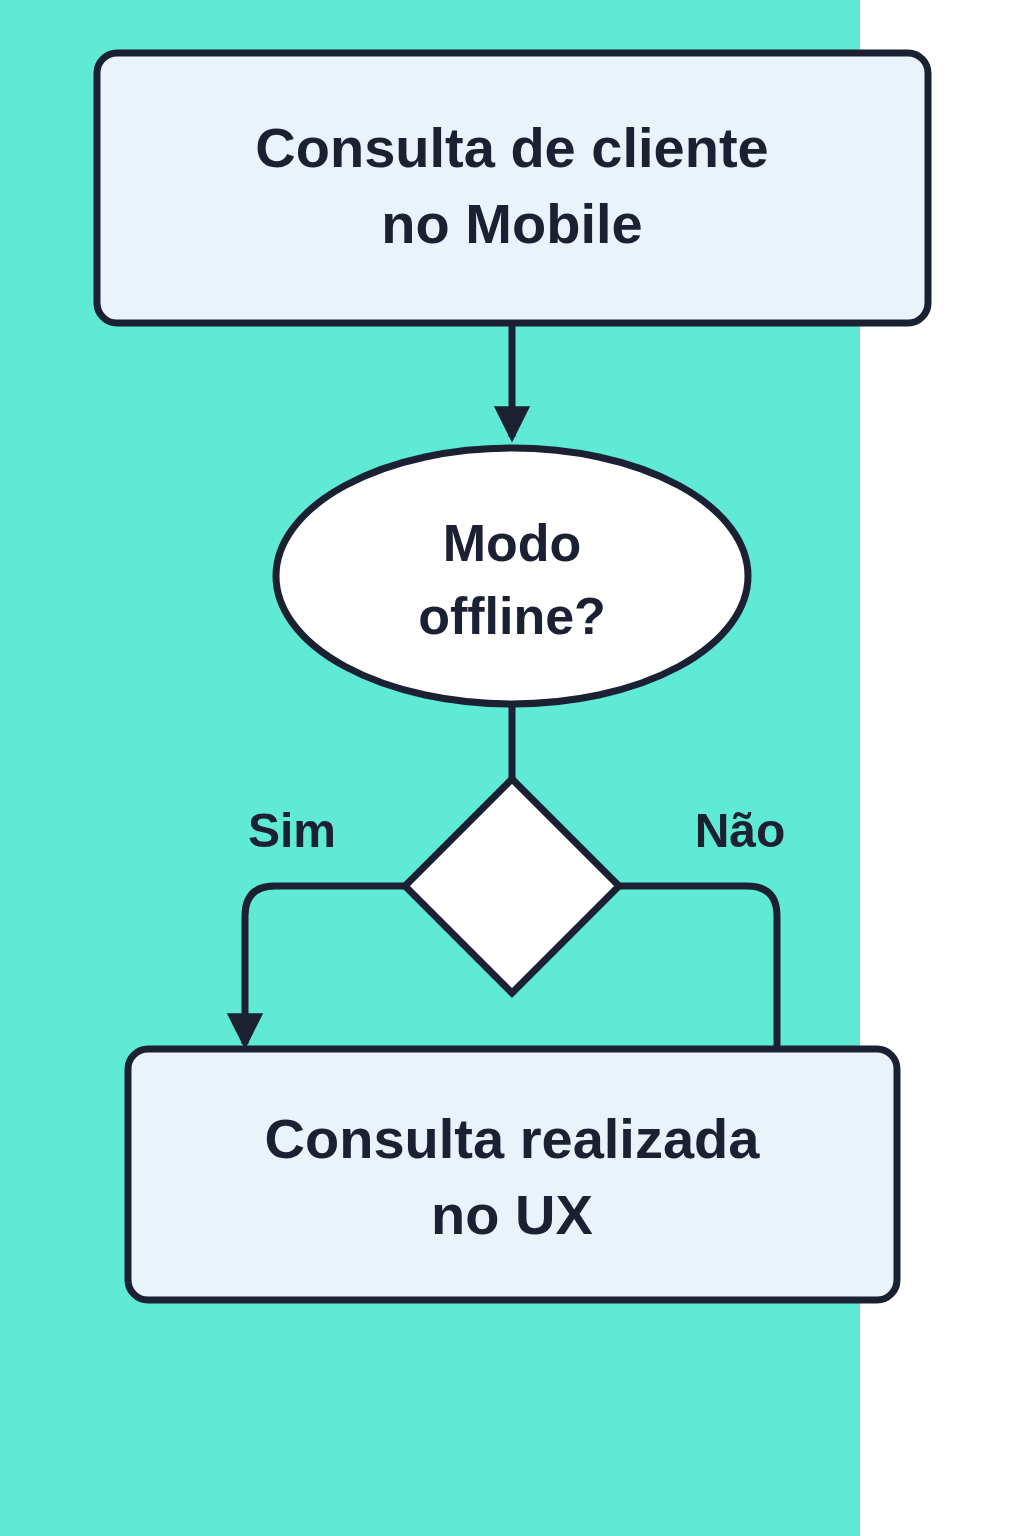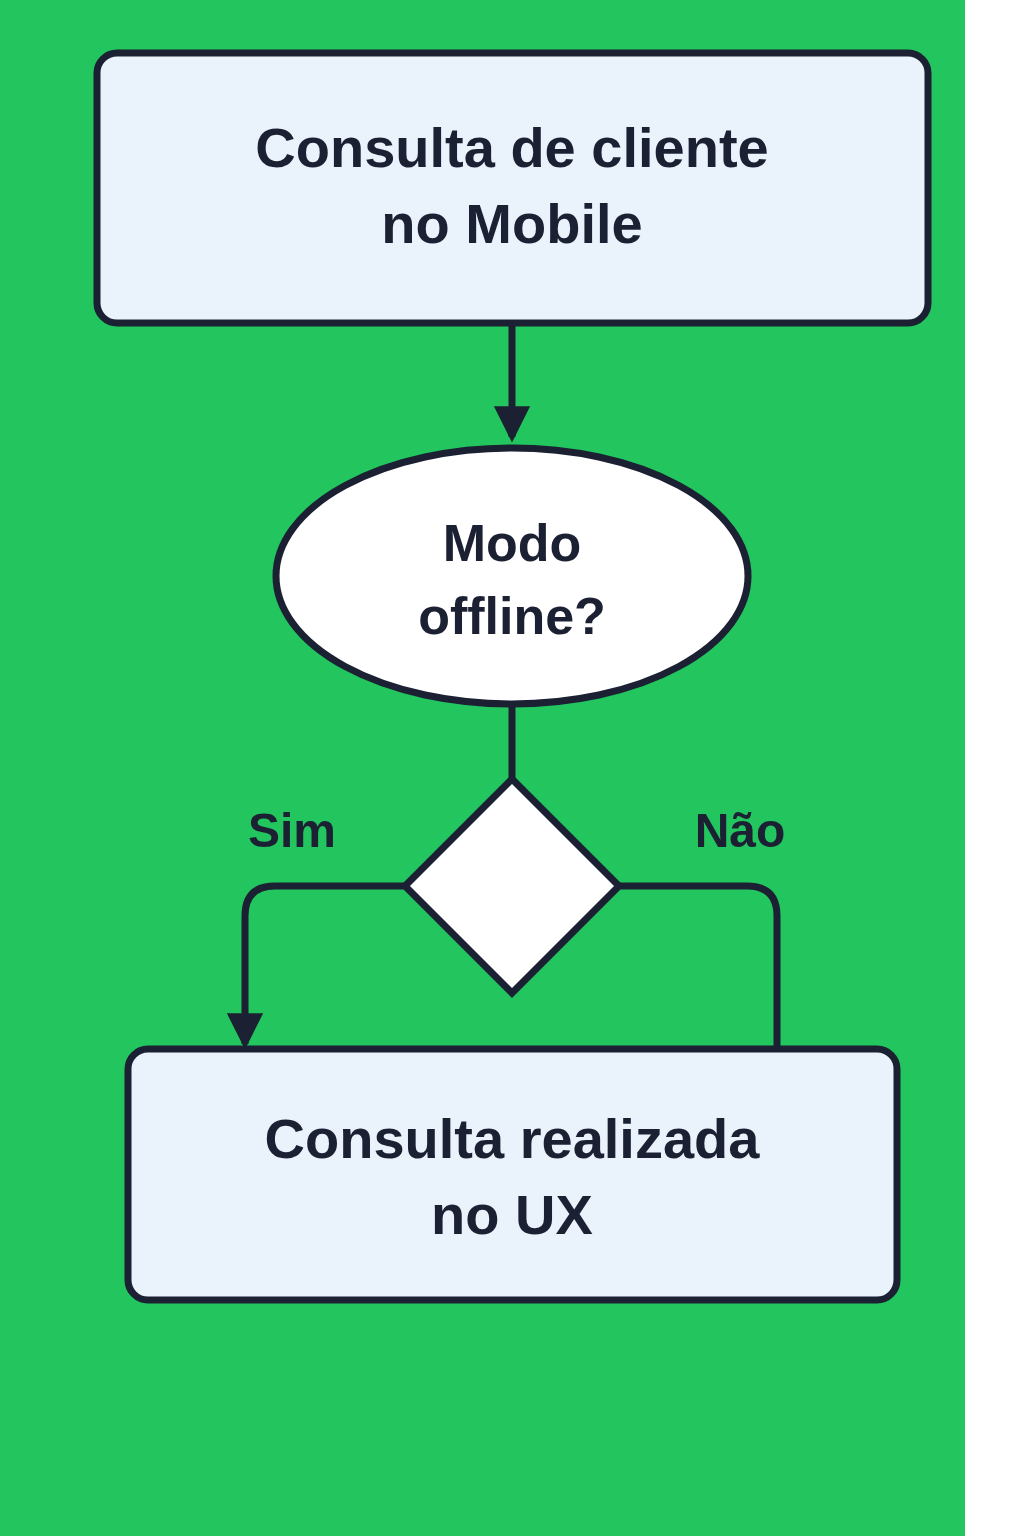--- a/index.html
+++ b/index.html
@@ -9,23 +9,23 @@
     background: #ffffff;
   }
   body {
     width: 1024px;
     height: 1536px;
     overflow: hidden;
     font-family: "Liberation Sans", sans-serif;
   }
   #flow-canvas {
     position: relative;
-    width: 965px;
+    width: 860px;
     height: 1536px;
-    background: #22c55e;
+    background: #5eead4;
   }
   svg.diagram {
     position: absolute;
     top: 0;
     left: 0;
     width: 1024px;
     height: 1536px;
     display: block;
   }
   .node-text {

